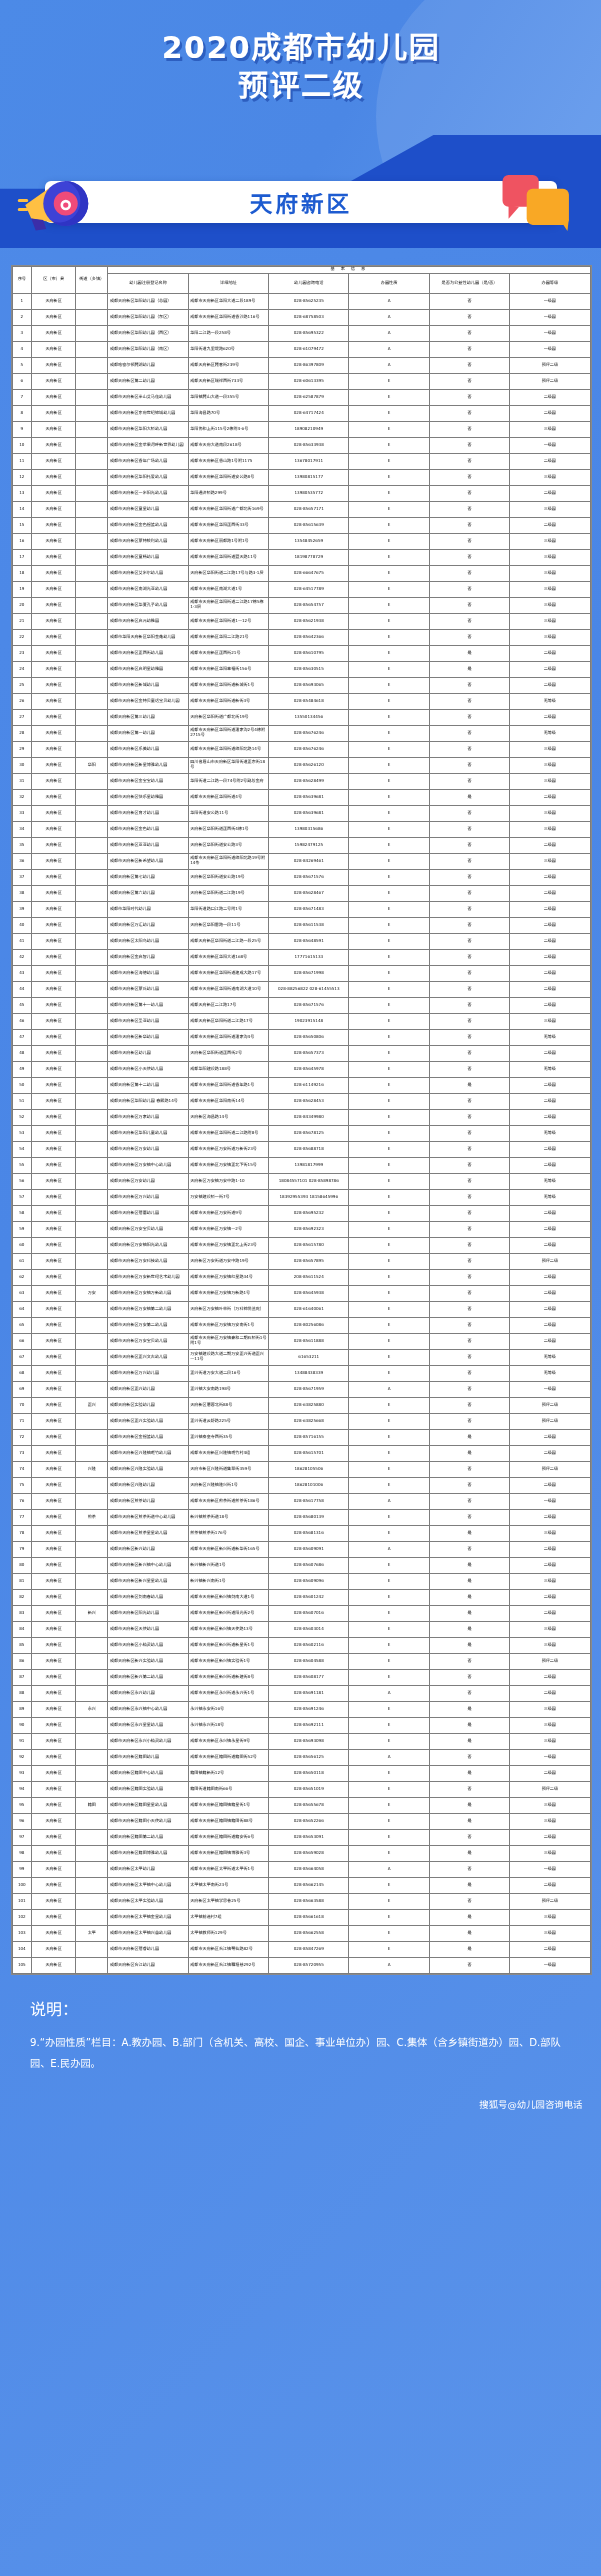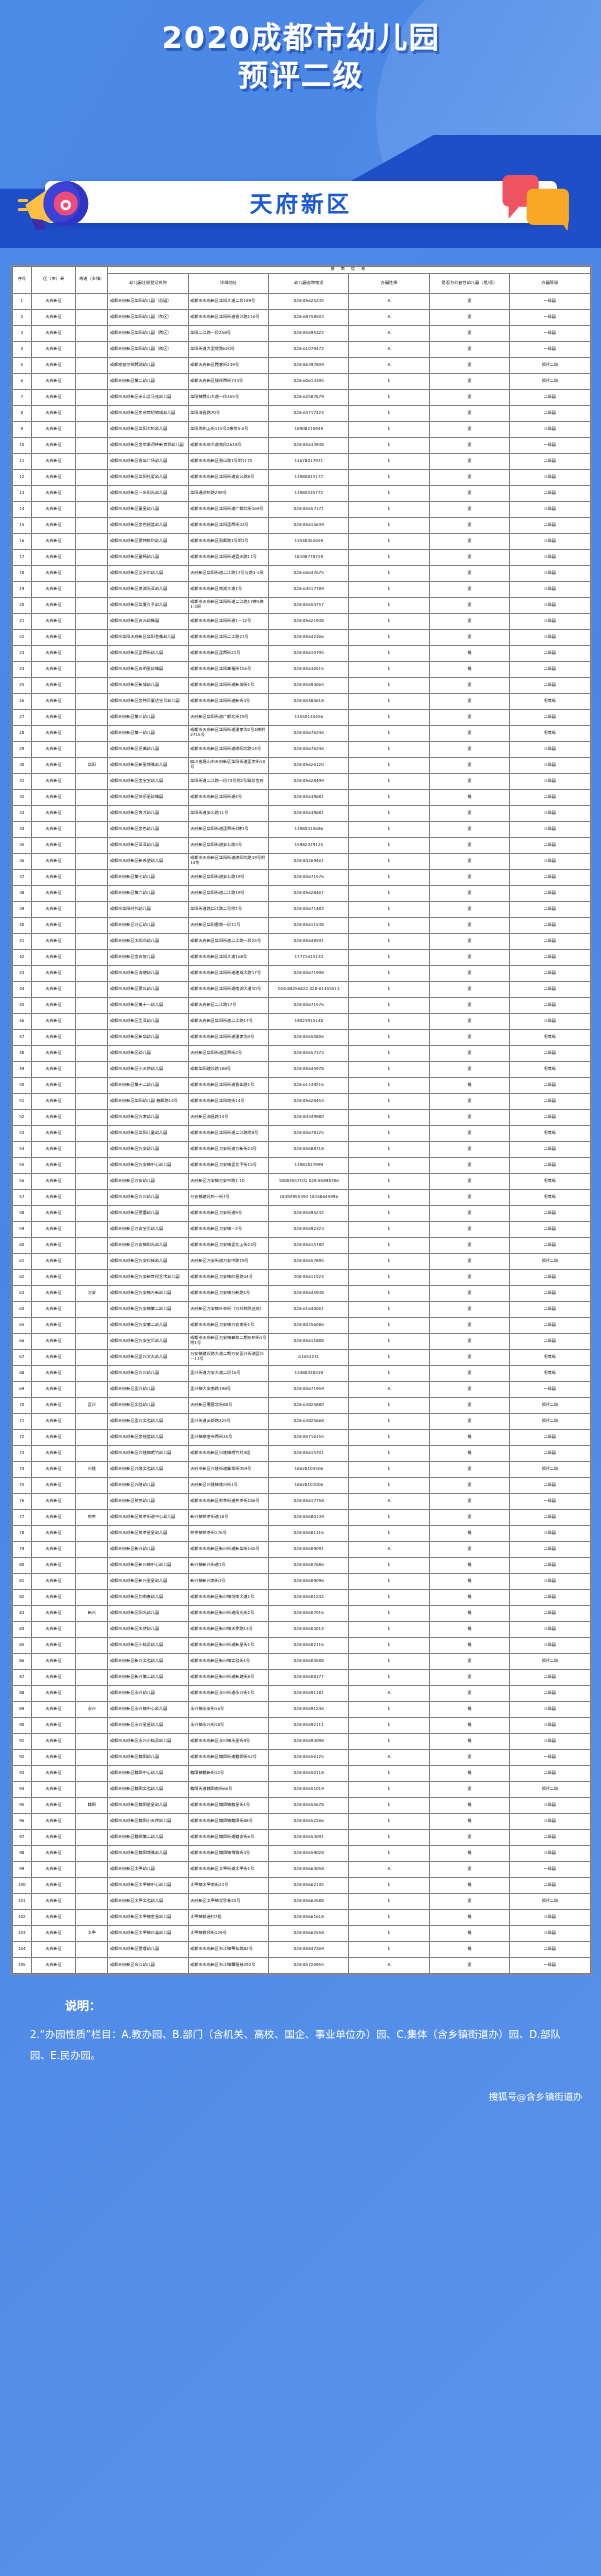--- a/index.html
+++ b/index.html
@@ -33,21 +33,21 @@
   .hero-wedge {
     position: absolute;
     left: 0; right: 0; top: 135px;
     height: 128px;
     background: #1e4fc9;
     clip-path: polygon(0 42%, 56% 42%, 72% 0, 100% 0, 100% 100%, 0 100%);
   }
   .title-block {
     position: relative;
     z-index: 3;
-    padding-top: 19px;
+    padding-top: 29px;
     text-align: center;
   }
   .title-line {
     font-family: "DejaVu Sans", sans-serif;
     font-weight: 700;
     font-size: 30px;
     letter-spacing: 1.5px;
     color: #ffffff;
     line-height: 1.28;
     text-shadow: 2.3px 3px 0 rgba(20,60,160,0.55);
@@ -130,24 +130,23 @@
   tbody tr { height: 16px; }
   
   .notes {
     color: #ffffff;
     padding: 19.6px 30px 7.5px 30px;
     font-size: 10.2px;
     line-height: 2.05;
     font-family: "DejaVu Sans", sans-serif;
   }
   .notes-title {
-    font-size: 12px;
-    font-weight: 700;
+    font-size: 16px;
+    font-weight: 400;
     margin-bottom: 6px;
-    margin-left: 35px;
   }
   .notes p { margin: 0 0 1.5px 0; }
   .credit {
     text-align: right;
     color: #ffffff;
     font-size: 9.4px;
     padding: 13.5px 19.6px 15px 0;
     font-family: "DejaVu Sans", sans-serif;
   }
 </style>
@@ -1366,18 +1365,18 @@
             <td class="c-type">A</td>
             <td class="c-pub">否</td>
             <td class="c-lvl">一级园</td>
           </tr>
         </tbody>
     </table>
   </div>
 
   <div class="notes">
     <div class="notes-title">说明：</div>
-    <p>2.“办园性质”栏目：A.教办园、B.部门（含机关、高校、国企、事业单位办）园、C.集体（含乡镇街道办）园、D.部队园、E.民办园。</p>
+    <p>9.“办园性质”栏目：A.教办园、B.部门（含机关、高校、国企、事业单位办）园、C.集体（含乡镇街道办）园、D.部队园、E.民办园。</p>
   </div>
 
-  <div class="credit">搜狐号@含乡镇街道办</div>
+  <div class="credit">搜狐号@幼儿园咨询电话</div>
 </div>
 
 
 </body></html>

